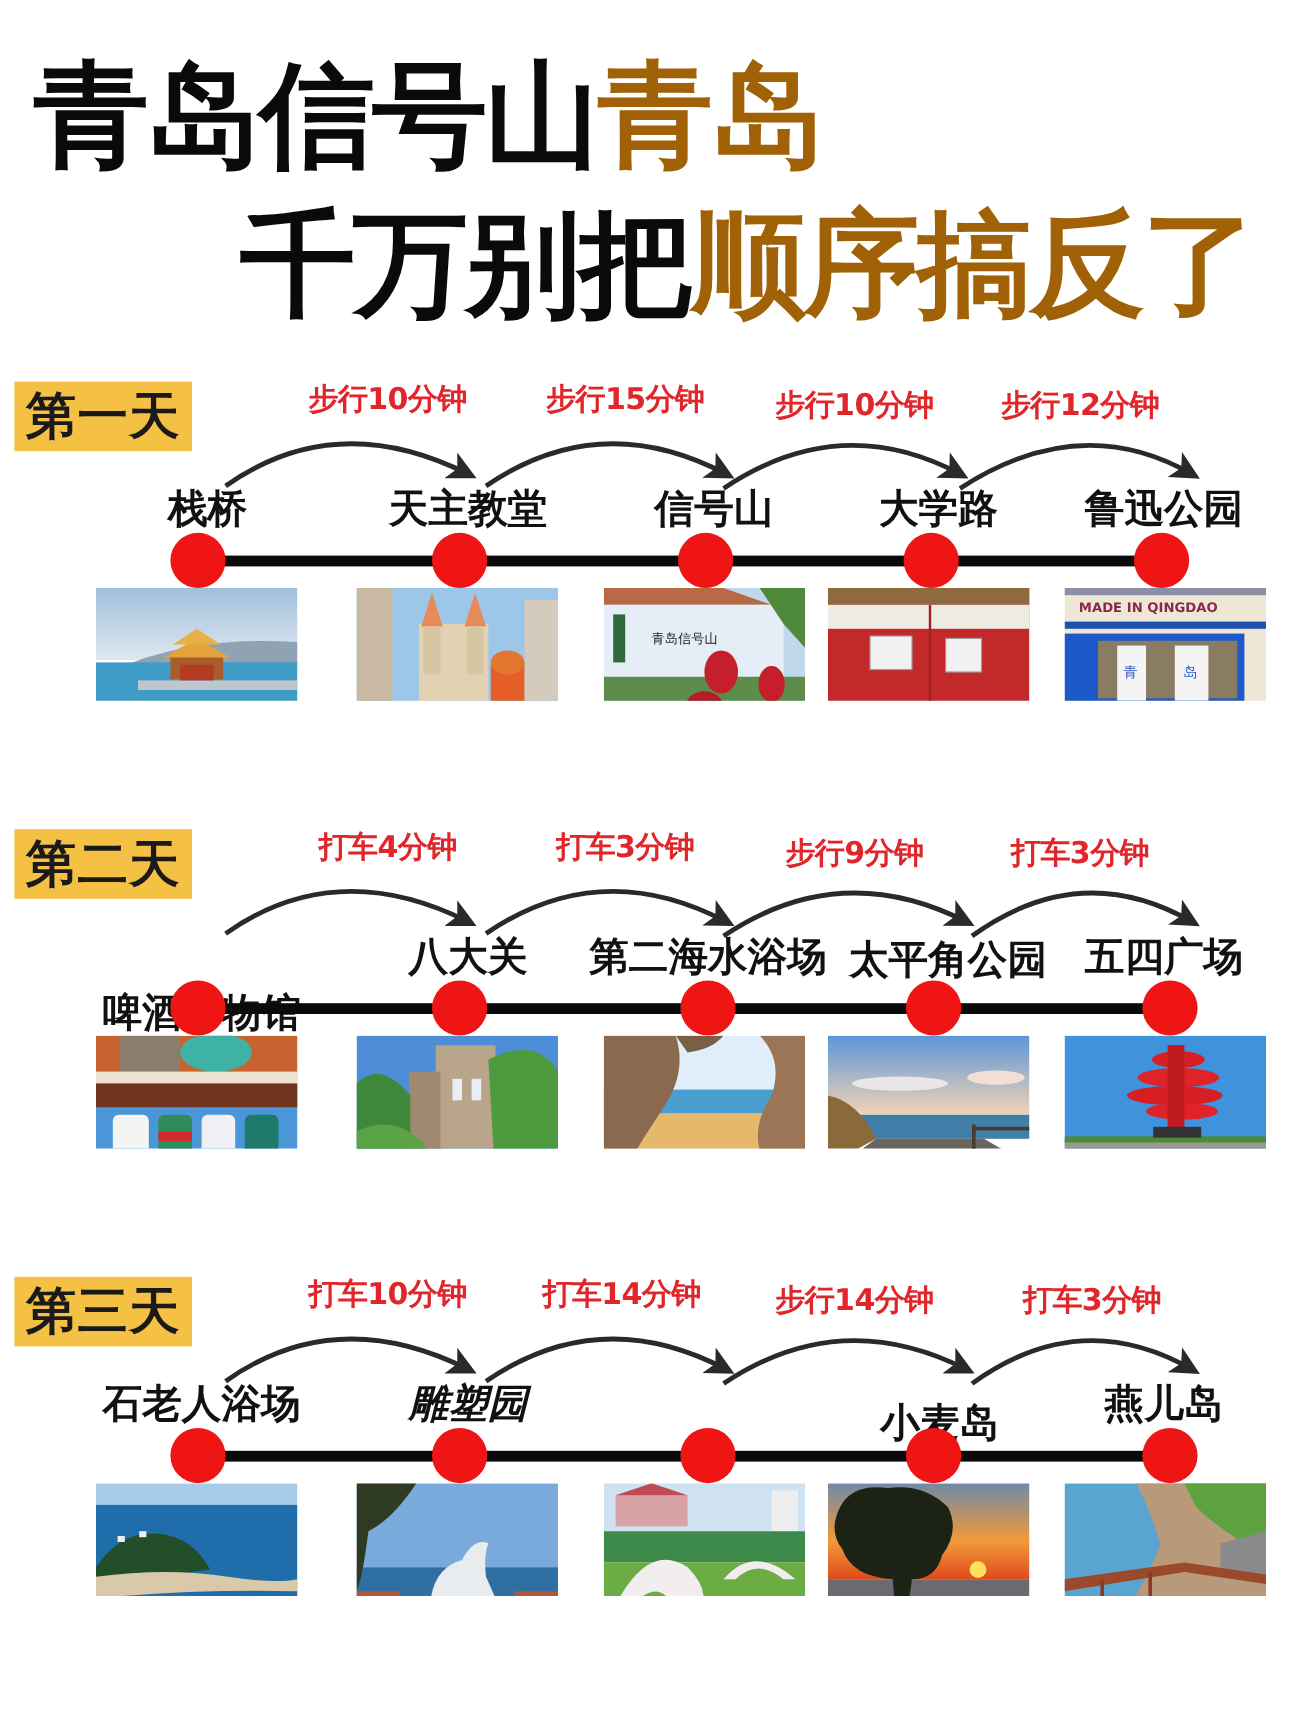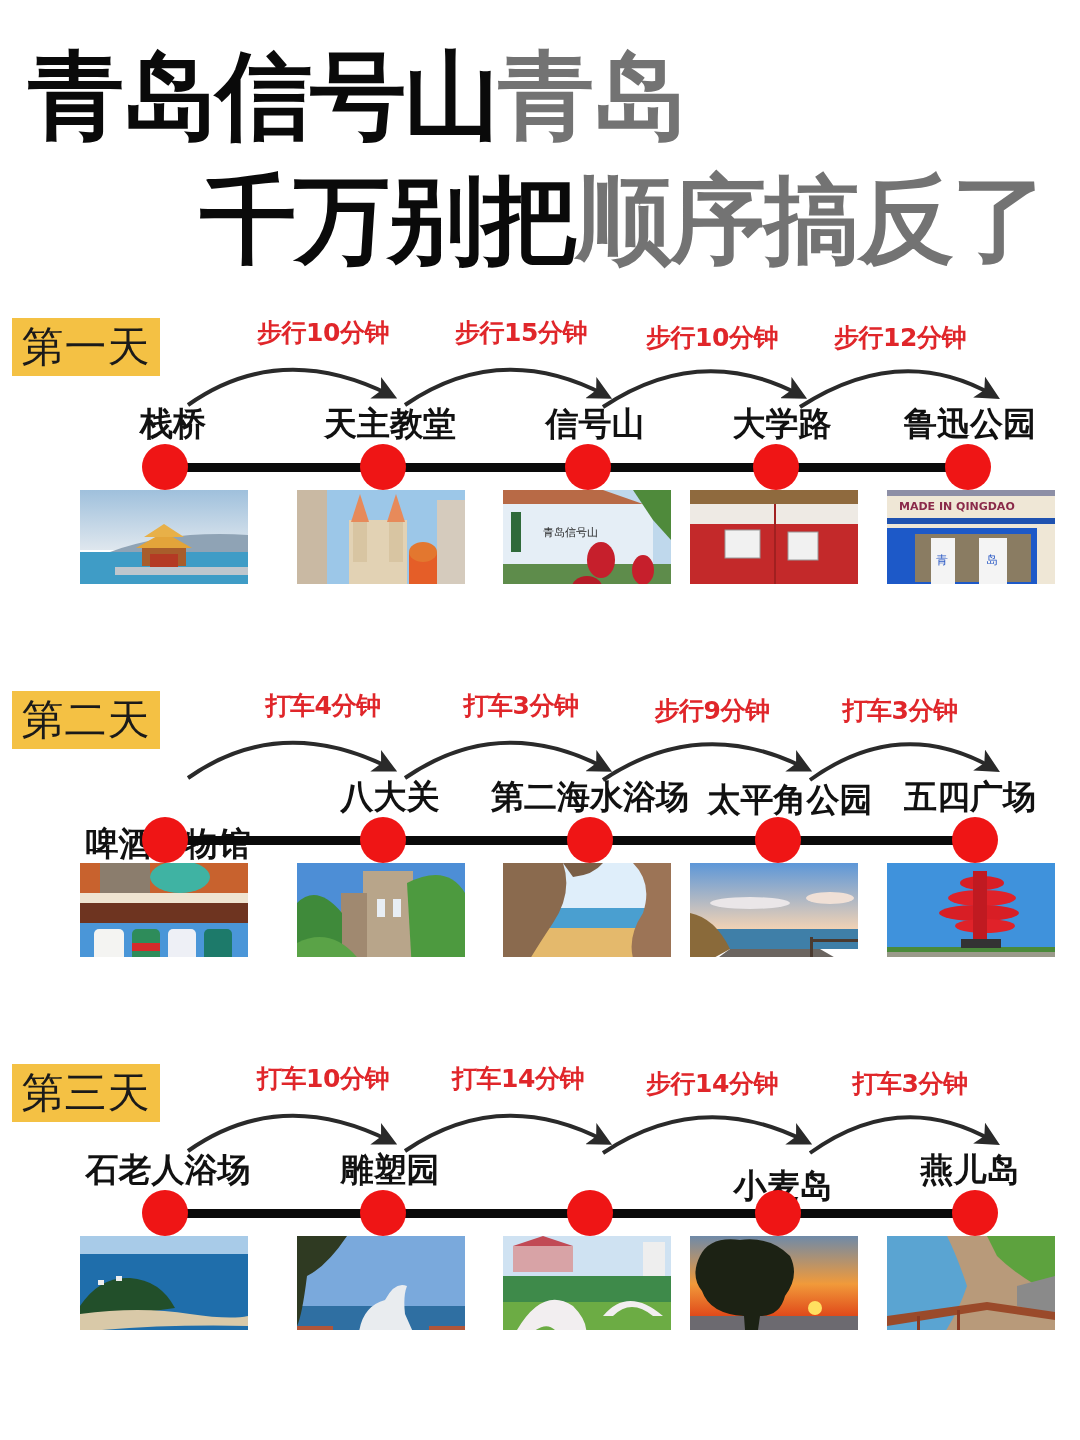--- a/index.html
+++ b/index.html
@@ -1,32 +1,32 @@
 <!DOCTYPE html>
 <html><head>
 <meta charset="utf-8">
 <style>
   * { box-sizing: border-box; margin: 0; padding: 0; }
   html, body { width: 1080px; height: 1440px; background: #ffffff; overflow: hidden; }
   body { position: relative; font-family: "DejaVu Sans", "Liberation Sans", sans-serif; }
 
   .title { position: absolute; font-weight: 900; white-space: nowrap; letter-spacing: -2px; line-height: 1; }
   .title .dark { color: #0a0a0a; }
-  .title .accent { color: #737373; }
+  .title .accent { color: #a16207; }
   .title-1 { left: 28px; top: 48px; font-size: 96px; }
   .title-2 { left: 200px; top: 172px; font-size: 96px; }
 
   .day { position: absolute; left: 0; width: 1080px; height: 300px; }
   .day-1 { top: 310px; }
   .day-2 { top: 683px; }
   .day-3 { top: 1056px; }
 
   .badge {
     position: absolute; left: 12px; top: 8px; width: 148px; height: 58px;
-    background: #f4c144; color: #1a1a1a; font-weight: 400; font-size: 42px;
+    background: #f4c144; color: #1a1a1a; font-weight: 700; font-size: 42px;
     display: flex; align-items: center; justify-content: center; letter-spacing: 1px;
   }
 
   .timeline-line {
     position: absolute; top: 153px; height: 9px; background: #0a0a0a;
     left: 165px; width: 803px;
   }
 
   .dot {
     position: absolute; width: 46px; height: 46px; border-radius: 50%;
@@ -276,21 +276,21 @@
     <path d="M603,97 Q700,32 805,85" stroke="#2a2a2a" stroke-width="4" fill="none" marker-end="url(#arrowhead)"></path>
     <path d="M810,97 Q900,32 993,85" stroke="#2a2a2a" stroke-width="4" fill="none" marker-end="url(#arrowhead)"></path>
   </svg>
 
   <span class="travel" style="left:323px;">打车10分钟</span>
   <span class="travel" style="left:518px;">打车14分钟</span>
   <span class="travel" style="left:712px;top:11px;">步行14分钟</span>
   <span class="travel" style="left:910px;top:11px;">打车3分钟</span>
 
   <span class="place" style="left:168px;">石老人浴场</span>
-  <span class="place" style="left:390px;">雕塑园</span>
+  <span class="place" style="left:390px;font-style:italic;">雕塑园</span>
   <span class="place" style="left:783px;margin-top:16px;">小麦岛</span>
   <span class="place" style="left:970px;">燕儿岛</span>
 
   <div class="timeline-line"></div>
   <div class="dot" style="left:165px;"></div>
   <div class="dot" style="left:383px;"></div>
   <div class="dot" style="left:590px;"></div>
   <div class="dot" style="left:778px;"></div>
   <div class="dot" style="left:975px;"></div>
 

